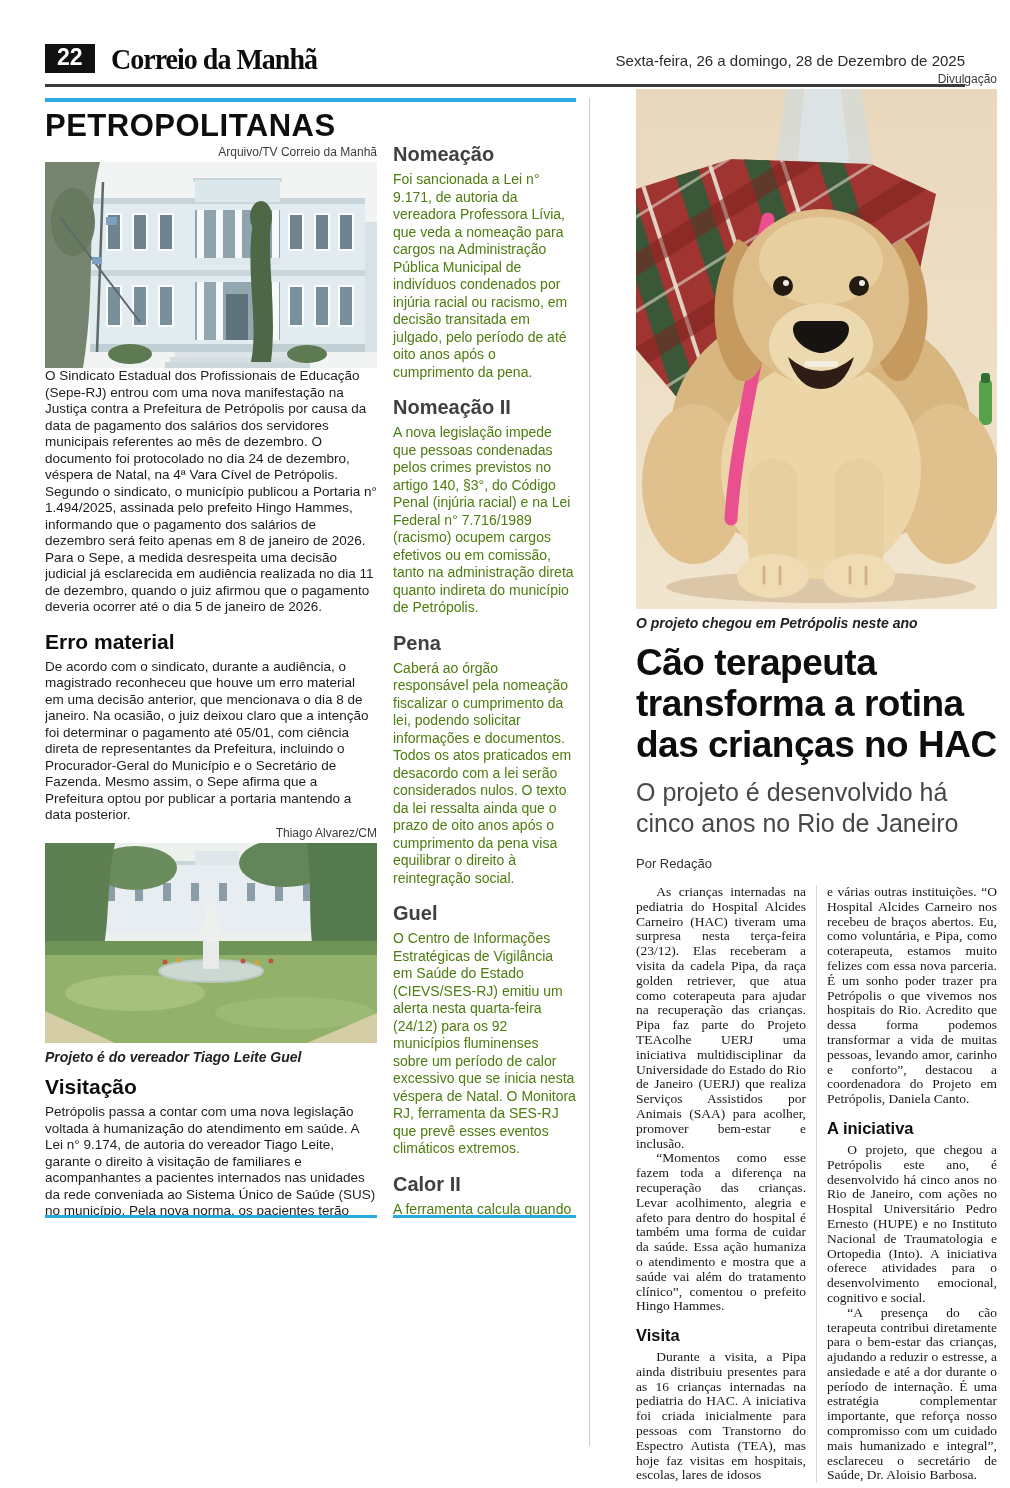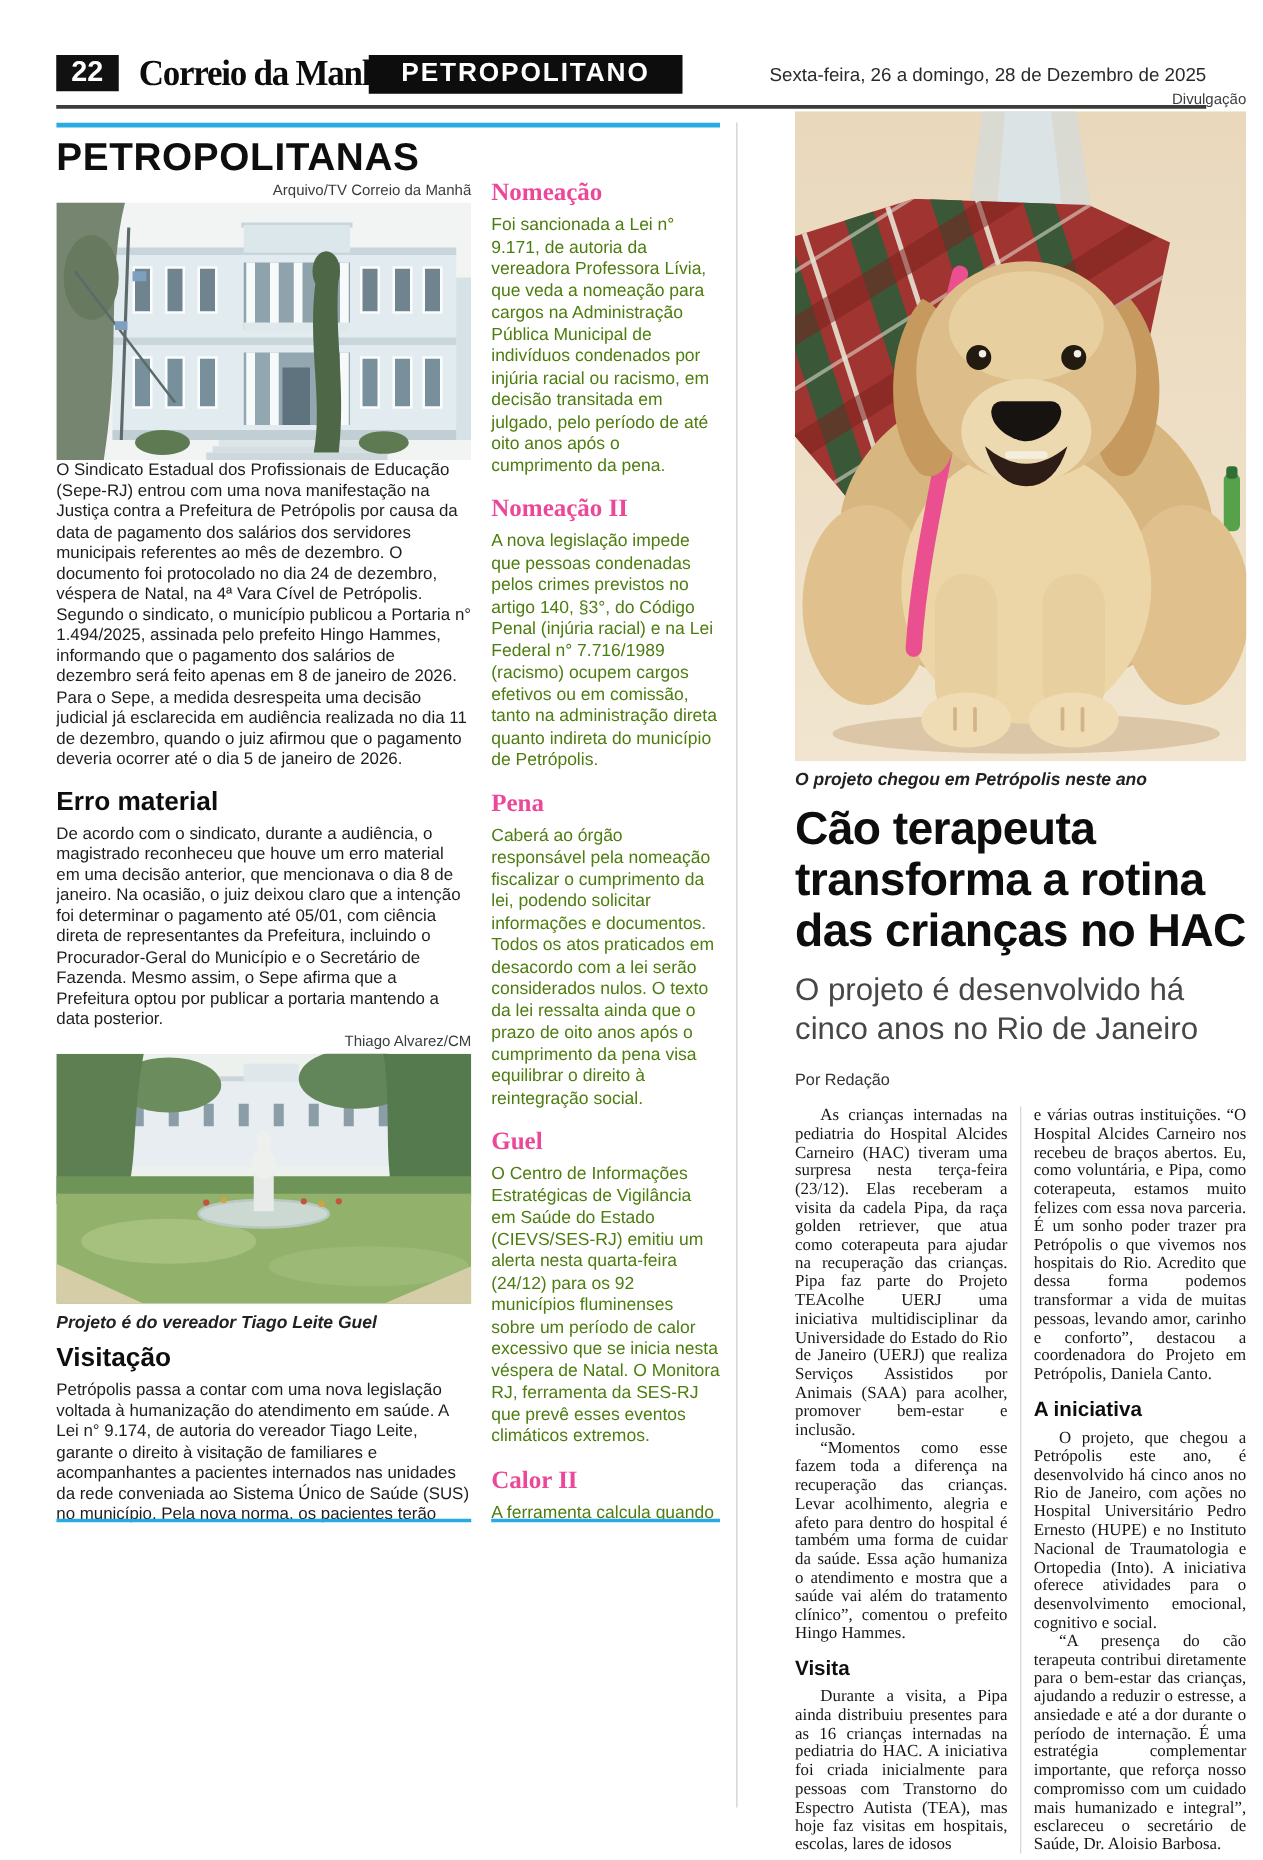--- a/index.html
+++ b/index.html
@@ -25,21 +25,21 @@
   .sec-title { font-size:31px; font-weight:800; letter-spacing:.5px; margin:8px 0 2px; line-height:1; color:#0e0e0e; }
   .left-cols { display:flex; gap:16px; }
   .colA { width:332px; flex:0 0 332px; }
   .colB { width:183px; flex:0 0 183px; }
   .credit { font-size:12px; color:#3c3c3c; text-align:right; margin:2px 0 3px; }
   .photo-frame { width:100%; display:block; }
   .caption { font-size:14px; font-style:italic; font-weight:bold; color:#222; margin:6px 0 10px; line-height:1.2; }
   .headline-l { font-size:25px; line-height:1.17; font-weight:bold; color:#0e0e0e; margin:4px 0 12px; letter-spacing:-.2px;}
   .bodyA { font-size:13.5px; line-height:16.5px; margin:0; color:#1d1d1d; }
   .subheadA { font-size:21px; font-weight:bold; margin:14px 0 5px; color:#0e0e0e; }
-  .subheadB { font-size:20px; font-weight:bold; margin:0 0 5px; color:#ec4899;font-family:Liberation Serif, serif; }
+  .subheadB { font-size:20px; font-weight:bold; margin:0 0 5px; color:#404040; }
   .brief { margin-bottom:15px; }
   .bodyB { font-size:14px; line-height:17.5px; margin:0; color:#4d7c0f; }
   .accent-bottom-a { position:absolute; left:0; bottom:0; width:332px; height:3px; background:#29abe2; }
   .accent-bottom-b { position:absolute; left:348px; bottom:0; width:183px; height:3px; background:#29abe2; }
 
   .v-divider { position:absolute; left:589px; top:98px; width:1px; height:1348px; background:#c9ced2; }
 
   
   .right-region { position:absolute; left:636px; top:70px; width:361px; }
   .headline-r { font-size:37px; line-height:1.11; font-weight:bold; letter-spacing:-.5px; color:#0d0d0d; margin:2px 0 12px; }
@@ -53,21 +53,20 @@
   .subheadR { font-family:"Liberation Sans","DejaVu Sans",sans-serif; font-size:16.5px; font-weight:bold; margin:12px 0 5px; color:#0e0e0e; }
 </style>
 </head>
 <body>
 
 <div class="page">
 
   <div class="hdr">
     <span class="pagenum">22</span>
     <span class="logo">Correio da Manhã</span>
-    <span class="banner">PETROPOLITANO</span>
     <span class="dateline">Sexta-feira, 26 a domingo, 28 de Dezembro de 2025</span>
   </div>
   <div class="hdr-rule"></div>
 
   <div class="v-divider"></div>
 
   <div class="left-region">
     <div class="accent-top"></div>
     <h1 class="sec-title">PETROPOLITANAS</h1>
 

